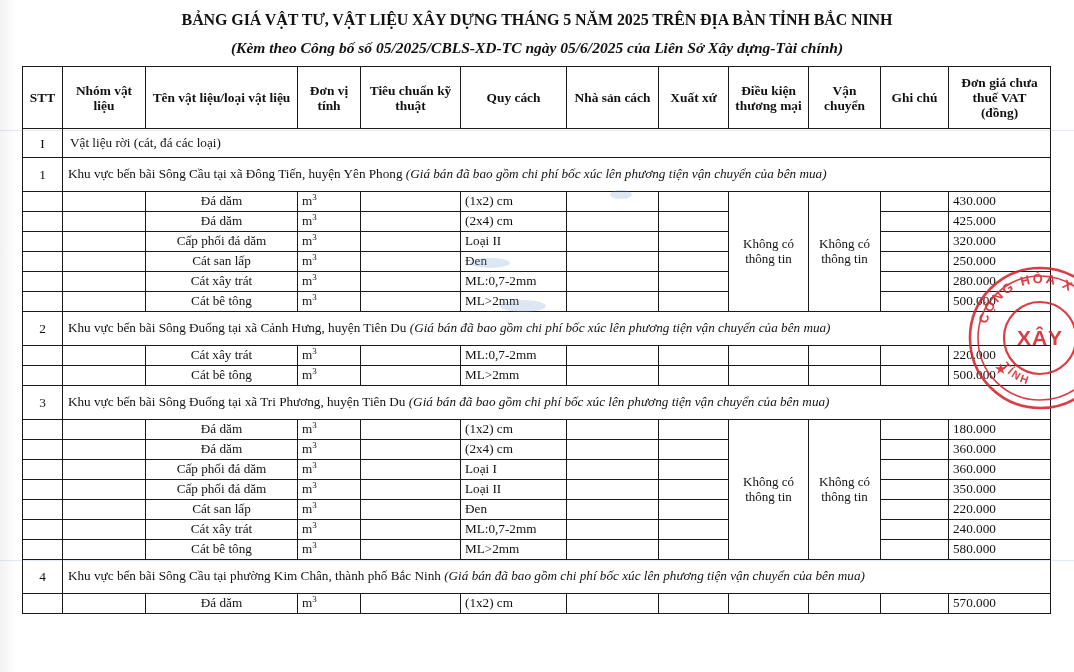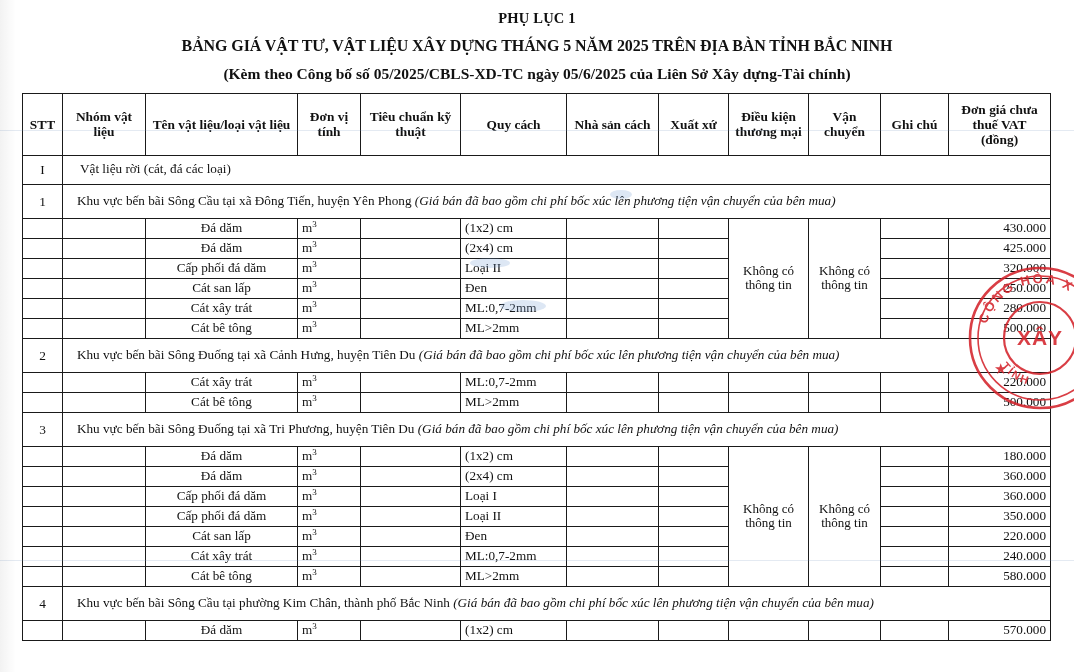--- a/index.html
+++ b/index.html
@@ -40,20 +40,21 @@
   }
   .doc-title {
     font-size: 16px;
     font-weight: bold;
     margin: 0 0 6px 0;
     line-height: 1.25;
     letter-spacing: -0.1px;
   }
   .doc-subtitle {
     font-size: 15.5px;
+    font-style: italic;
     font-weight: bold;
     margin: 8px 0 9px 0;
     line-height: 1.25;
   }
 
   
   .table-wrap {
     padding: 0 24px 0 22px;
   }
   table.price-table {
@@ -90,36 +91,36 @@
   col.c-trade    { width: 80px; }
   col.c-transp   { width: 72px; }
   col.c-note     { width: 68px; }
   col.c-price    { width: 102px; }
 
   td.stt { text-align: center; font-size: 13.4px; }
   td.name { text-align: center; padding-left: 6px; }
   td.unit { text-align: left; }
   td.spec { text-align: left; padding-left: 5px; }
   td.center { text-align: center; }
-  td.price { text-align: right; padding-right: 6px; margin-left: 8px; }
+  td.price { padding-right: 6px; margin-left: 8px; }
 
   tr.data-row td { height: 20px; }
 
   
   tr.section-row td { height: 29px; }
   tr.section-row td.section-text {
     text-align: left;
-    padding-left: 17px;
+    padding-left: 7px;
     position: relative;
   }
   .sec-plain { font-weight: normal; }
   .sec-note  { font-style: italic; }
 
   tr.group-row td { height: 34px; }
-  tr.group-row td.section-text { padding-left: 14px; }
+  tr.group-row td.section-text { padding-left: 5px; }
 
   
   sup { font-size: 9px; vertical-align: super; line-height: 0; }
 
   
   td.merged {
     text-align: center;
     font-size: 13px;
     line-height: 1.25;
   }
@@ -177,21 +178,20 @@
   }
 </style>
 </head>
 <body>
 
 <div class="page">
 
   <div class="edge-fade"></div>
 
   <div class="doc-head">
-    <div class="appendix-label">PHỤ LỤC 1</div>
     <div class="doc-title">BẢNG GIÁ VẬT TƯ, VẬT LIỆU XÂY DỰNG THÁNG 5 NĂM 2025 TRÊN ĐỊA BÀN TỈNH BẮC NINH</div>
     <div class="doc-subtitle">(Kèm theo Công bố số 05/2025/CBLS-XD-TC ngày 05/6/2025 của Liên Sở Xây dựng-Tài chính)</div>
   </div>
 
   <div class="table-wrap">
     <table class="price-table">
       <colgroup>
         <col class="c-stt">
           <col class="c-group">
           <col class="c-name">

